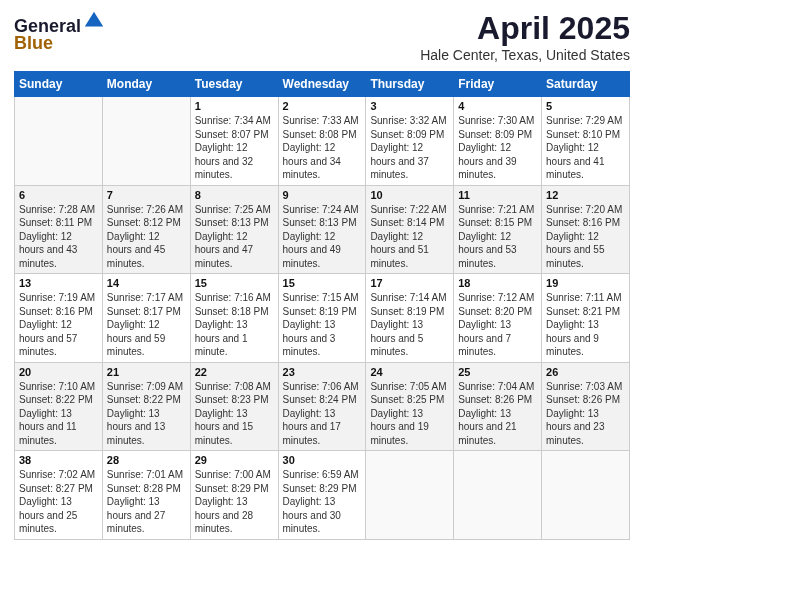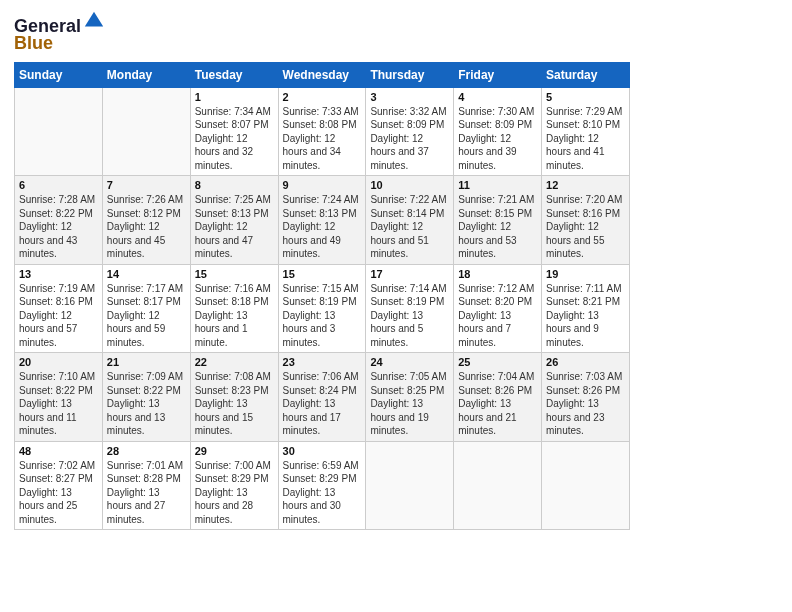--- a/index.html
+++ b/index.html
@@ -102,20 +102,22 @@
           <span class="logo-text">
             <span class="logo-general">General</span><svg class="logo-icon" viewBox="0 0 24 24" xmlns="http://www.w3.org/2000/svg">
                 <polygon points="12,2 22,18 2,18" fill="#1565c0"></polygon>
               </svg>
           </span>
         </div>
         <div style="font-size:18px;font-weight:bold;color:#a16207;margin-top:-4px;">Blue</div>
       </div>
     </div>
     <div class="title-block">
+      <div class="main-title">April 2025</div>
+      <div class="subtitle">Hale Center, Texas, United States</div>
     </div>
   </div>
 
   <table class="calendar">
     <thead>
       <tr>
 
       <th>Sunday</th>
           <th>Monday</th>
           <th>Tuesday</th>
@@ -157,21 +159,21 @@
             <div class="day-number">5</div>
             <div class="day-info">Sunrise: 7:29 AM
 Sunset: 8:10 PM
 Daylight: 12 hours and 41 minutes.</div>
           </td>
         </tr>
         <tr class="row-shade">
           <td>
             <div class="day-number">6</div>
             <div class="day-info">Sunrise: 7:28 AM
-Sunset: 8:22 PM
+Sunset: 8:11 PM
 Daylight: 12 hours and 43 minutes.</div>
           </td>
           <td>
             <div class="day-number">7</div>
             <div class="day-info">Sunrise: 7:26 AM
 Sunset: 8:12 PM
 Daylight: 12 hours and 45 minutes.</div>
           </td>
           <td>
             <div class="day-number">8</div>
@@ -287,21 +289,21 @@
           </td>
           <td>
             <div class="day-number">26</div>
             <div class="day-info">Sunrise: 7:03 AM
 Sunset: 8:26 PM
 Daylight: 13 hours and 23 minutes.</div>
           </td>
         </tr>
         <tr>
           <td>
-            <div class="day-number">48</div>
+            <div class="day-number">38</div>
             <div class="day-info">Sunrise: 7:02 AM
 Sunset: 8:27 PM
 Daylight: 13 hours and 25 minutes.</div>
           </td>
           <td>
             <div class="day-number">28</div>
             <div class="day-info">Sunrise: 7:01 AM
 Sunset: 8:28 PM
 Daylight: 13 hours and 27 minutes.</div>
           </td>

